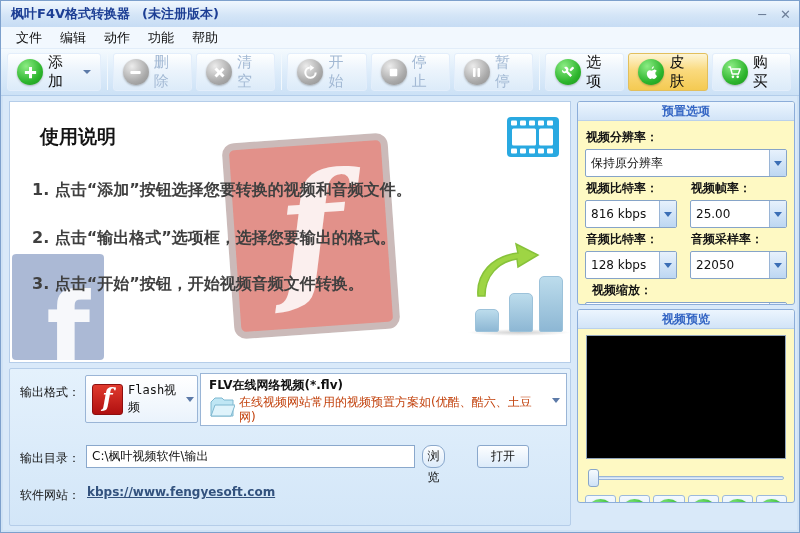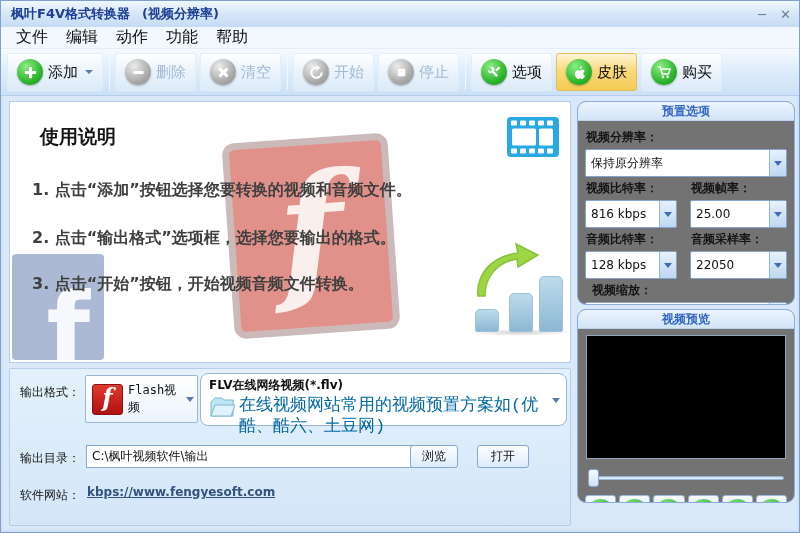--- a/index.html
+++ b/index.html
@@ -18,21 +18,21 @@
   .title-text{ font-size:13px; font-weight:bold; color:#1c3e94; }
   .title-suffix{ font-size:13px; font-weight:bold; color:#1c3e94; margin-left:12px; }
   .win-controls{ margin-left:auto; display:flex; gap:14px; align-items:center; }
   .win-btn{ color:#6e7f99; font-weight:bold; font-size:13px; line-height:13px; cursor:default; }
   
   .menubar{
     position:absolute; left:0; top:26px; width:800px; height:22px;
     background:#f2f8fe; border-bottom:1px solid #e2edf9;
     display:flex; align-items:center; padding-left:6px;
   }
-  .menu-item{ font-size:16px; color:#111; padding:3px 9px; }
+  .menu-item{ font-size:13px; color:#111; padding:3px 9px; }
   
   .toolbar{
     position:absolute; left:0; top:48px; width:800px; height:47px;
     background:linear-gradient(180deg,#f4fafe,#ddecfa 50%,#cce1f6);
     border-bottom:1px solid #b3cdea;
     display:flex; align-items:center; padding:0 6px;
   }
   .tbtn{
     height:38px; display:flex; align-items:center; gap:5px; padding:0 9px;
     border:1px solid #e3eefb; border-radius:3px; margin-right:4px;
@@ -77,21 +77,21 @@
   .wm-film{ position:absolute; left:496px; top:14px; width:54px; height:42px; z-index:1; }
   .wm-arrow{ position:absolute; left:462px; top:138px; width:78px; height:58px; z-index:1; }
   .wm-bars{ position:absolute; left:455px; top:170px; width:110px; height:64px; z-index:1; }
   .bar{ position:absolute; bottom:4px; width:24px; border-radius:5px 5px 2px 2px;
         background:linear-gradient(180deg,#bcdcec,#8db7d4); border:1px solid #9cc2da;}
   .bar1{ left:10px; height:23px; } .bar2{ left:44px; height:39px; } .bar3{ left:74px; height:56px; }
   .bar-shadow{ position:absolute; left:2px; bottom:0; width:104px; height:7px; border-radius:50%;
         background:radial-gradient(ellipse, rgba(120,120,120,.35), rgba(120,120,120,0) 70%); }
   
   .groupbox{
-    position:absolute; background:#737373; border:1px solid #8cadd9; border-radius:9px; overflow:hidden;
+    position:absolute; background:#fef9c3; border:1px solid #8cadd9; border-radius:3px; overflow:hidden;
   }
   .gb-presets{ left:576px; top:100px; width:218px; height:204px; }
   .gb-preview{ left:576px; top:308px; width:218px; height:194px; }
   .gb-header{
     height:19px; background:linear-gradient(180deg,#ecf5fe,#d2e4f7); border-bottom:1px solid #bad1eb;
     text-align:center; font-size:12px; font-weight:bold; color:#3566c4; line-height:18px;
   }
   .gb-body{ padding:5px 7px; position:relative; }
   .plabel{ font-size:12px; font-weight:bold; color:#151515; margin:3px 0 3px 1px; }
   .combo{
@@ -133,49 +133,49 @@
   .flash-icon{
     width:31px; height:31px; border-radius:3px; flex:0 0 auto;
     background:linear-gradient(180deg,#e03a2e,#b01010); border:1px solid #8d0f0f;
     display:flex; align-items:center; justify-content:center;
   }
   .flash-icon span{ font-family:"DejaVu Serif","Liberation Serif",serif; font-style:italic; font-weight:bold; font-size:24px; color:#fff; line-height:1; margin-top:-3px; }
   .fmt-combo1 .fval{ font-size:12px; color:#111; flex:1; font-family:"DejaVu Sans Mono","Liberation Mono",monospace;}
   .sm-caret{ width:0;height:0;border-left:4px solid transparent;border-right:4px solid transparent;border-top:5px solid #5c7aa8; flex:0 0 auto;}
   .fmt-combo2{
     position:absolute; left:190px; top:4px; width:367px; height:53px;
-    background:#fff; border:1px solid #9ab5d6; border-radius:8px; padding:3px 20px 2px 8px;
+    background:#fff; border:1px solid #9ab5d6; border-radius:0; padding:3px 20px 2px 8px;
   }
   .fmt-combo2 .ptitle{ font-size:12px; font-weight:bold; color:#111; }
   .fmt-combo2 .prow{ display:flex; gap:4px; margin-top:1px; }
   .folder-ic{ flex:0 0 auto; margin-top:1px; }
-  .fmt-combo2 .pdesc{ font-size:17px; color:#0369a1; line-height:1.25;font-family:Liberation Mono, monospace; }
+  .fmt-combo2 .pdesc{ font-size:12px; color:#c2410c; line-height:1.25; }
   .fmt-combo2 .sm-caret{ position:absolute; right:6px; top:24px; }
   .dir-input{
     position:absolute; left:76px; top:76px; width:329px; height:23px;
     border:1px solid #8aa8cc; background:#fff; font-size:12px; color:#111; padding:0 5px;
     font-family:"DejaVu Sans","Liberation Sans",sans-serif;
   }
   .sm-btn{
     position:absolute; top:76px; height:23px; font-size:12px; color:#111; text-align:center;
     background:linear-gradient(180deg,#fdfeff,#dcebfa); border:1px solid #8aa8cc; border-radius:3px;
     line-height:21px;
   }
-  .btn-browse{ left:400px; width:48px; }
+  .btn-browse{ left:412px; width:23px;border-radius:9px; }
   .btn-open{ left:467px; width:52px; }
   .site-link{ position:absolute; left:77px; top:116px; font-size:12px; font-weight:bold; color:#33527e; text-decoration:underline; }
 </style>
 </head>
 <body>
 
 <div class="window">
 
   <div class="titlebar">
     <span class="title-text">枫叶F4V格式转换器</span>
-    <span class="title-suffix">(视频分辨率)</span>
+    <span class="title-suffix">(未注册版本)</span>
     <span class="win-controls">
       <span class="win-btn">─</span>
       <span class="win-btn">✕</span>
     </span>
   </div>
 
   <div class="menubar">
     <span class="menu-item">文件</span>
     <span class="menu-item">编辑</span>
     <span class="menu-item">动作</span>
@@ -220,20 +220,29 @@
         </span>
       <span class="tlabel">开始</span>
     </div>
     <div class="tbtn disabled">
       <span class="circ gray">
           <svg viewBox="0 0 16 16">
             <rect x="4" y="4" width="8" height="8" rx="1" fill="#fff"></rect>
           </svg>
         </span>
       <span class="tlabel">停止</span>
+    </div>
+    <div class="tbtn disabled">
+      <span class="circ gray">
+          <svg viewBox="0 0 16 16">
+            <rect x="4.2" y="3.2" width="2.8" height="9.6" rx="1" fill="#fff"></rect>
+            <rect x="9" y="3.2" width="2.8" height="9.6" rx="1" fill="#fff"></rect>
+          </svg>
+        </span>
+      <span class="tlabel">暂停</span>
     </div>
     <div class="tb-divider"></div>
     <div class="tbtn">
       <span class="circ">
           <svg viewBox="0 0 16 16">
             <path d="M4.2 2.2c1.4-.6 3 .1 3.6 1.5.4 1 .2 2-.4 2.8l4.4 4.4-1.8 1.8-4.4-4.4c-.8.5-1.9.7-2.8.3C1.4 8 .7 6.4 1.3 5l2 2 1.6-.5.5-1.6-2-2z" fill="#fff"></path>
             <rect x="10.2" y="1.6" width="2.6" height="5.2" rx="1" fill="#fff" transform="rotate(45 11.5 4.2)"></rect>
           </svg>
         </span>
       <span class="tlabel">选项</span>

